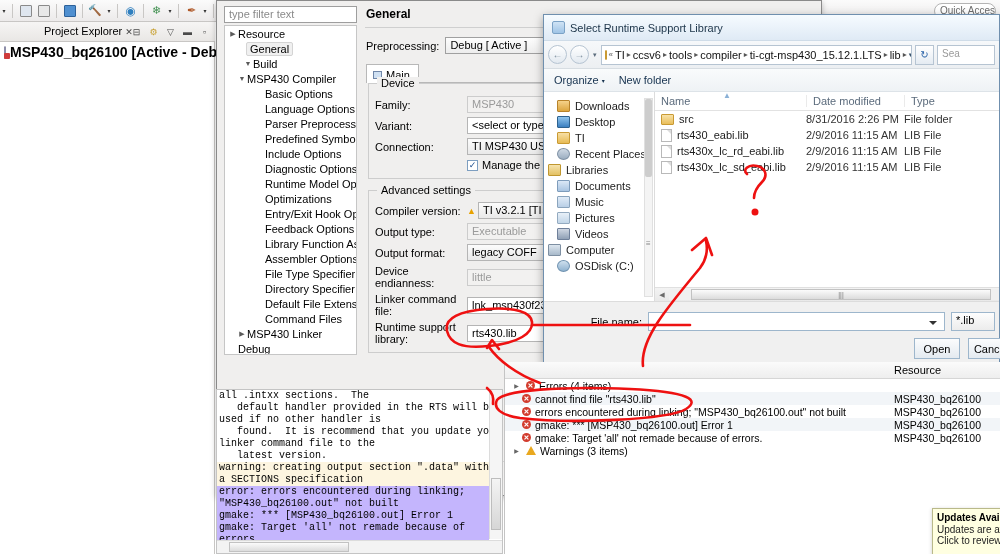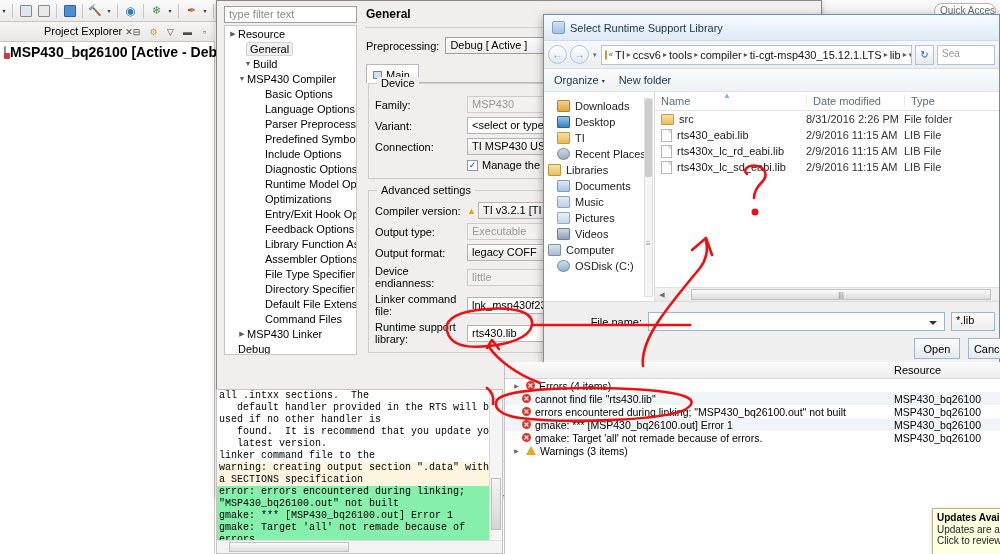--- a/index.html
+++ b/index.html
@@ -288,21 +288,21 @@
 
   
   .console {
     position: absolute; left: 216px; top: 389px; width: 287px; height: 165px;
     background: #fff; border: 1px solid #c4c4c4; overflow: hidden;
     font-family: "Liberation Mono", monospace; font-size: 10px; line-height: 12px;
   }
   .con-inner { position: absolute; left: 0; top: 0; right: 13px; }
   .con-line { white-space: pre; padding-left: 2px; }
   .con-line.warn { background: #fdf5e0; }
-  .con-line.err  { background: #86efac; }
+  .con-line.err  { background: #c4b5fd; }
   .con-vscroll { position: absolute; right: 0; top: 0; width: 13px; bottom: 14px;
     background: #f5f5f5; border-left: 1px solid #dcdcdc; }
   .con-vthumb { position: absolute; left: 1px; top: 88px; width: 10px; height: 52px;
     background: linear-gradient(#f4f4f4,#d6d6d6); border: 1px solid #bdbdbd; }
   .con-grip { position: absolute; left: 3px; top: 148px; font-size: 8px; color: #8a8a8a; }
   .con-hscroll { position: absolute; left: 0; right: 0; bottom: 0; height: 13px;
     background: #f3f3f3; border-top: 1px solid #dcdcdc; display: flex; align-items: center; }
   .con-hthumb { width: 120px; height: 10px; margin-left: 12px;
     background: linear-gradient(#fbfbfb,#dcdcdc); border: 1px solid #c2c2c2; }
 
@@ -737,22 +737,22 @@
       <div class="fd-btn" style="left:424px; top:36px;">Cancel</div>
     </div>
   </div>
 
   <div class="console">
     <div class="con-inner" id="con-lines">
         <div class="con-line">all .intxx sections.  The</div>
         <div class="con-line">   default handler provided in the RTS will be</div>
         <div class="con-line">used if no other handler is</div>
         <div class="con-line">   found.  It is recommend that you update your</div>
+        <div class="con-line">linker command file to the</div>
         <div class="con-line">   latest version.</div>
-        <div class="con-line">linker command file to the</div>
         <div class="con-line warn">warning: creating output section ".data" without</div>
         <div class="con-line warn">a SECTIONS specification</div>
         <div class="con-line err">error: errors encountered during linking;</div>
         <div class="con-line err">"MSP430_bq26100.out" not built</div>
         <div class="con-line err">gmake: *** [MSP430_bq26100.out] Error 1</div>
         <div class="con-line err">gmake: Target 'all' not remade because of</div>
         <div class="con-line err">errors.</div>
         <div class="con-line"> </div>
       </div>
     <div class="con-vscroll">

